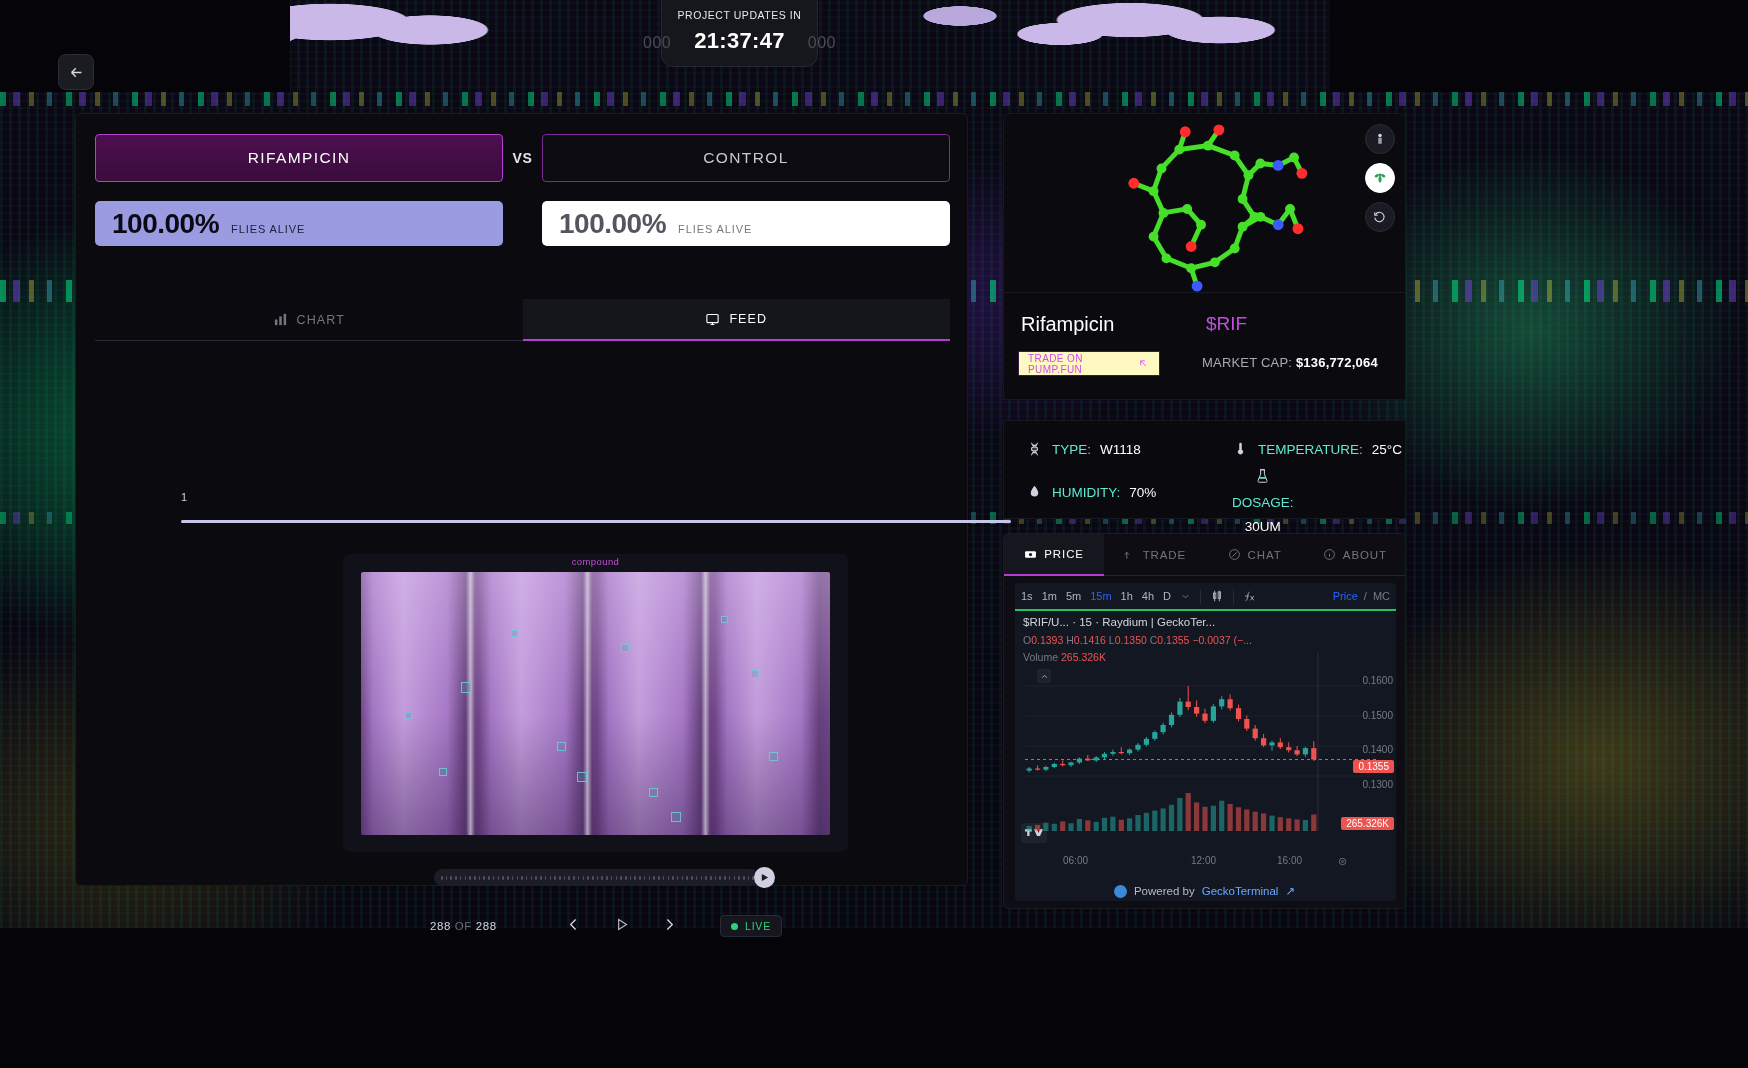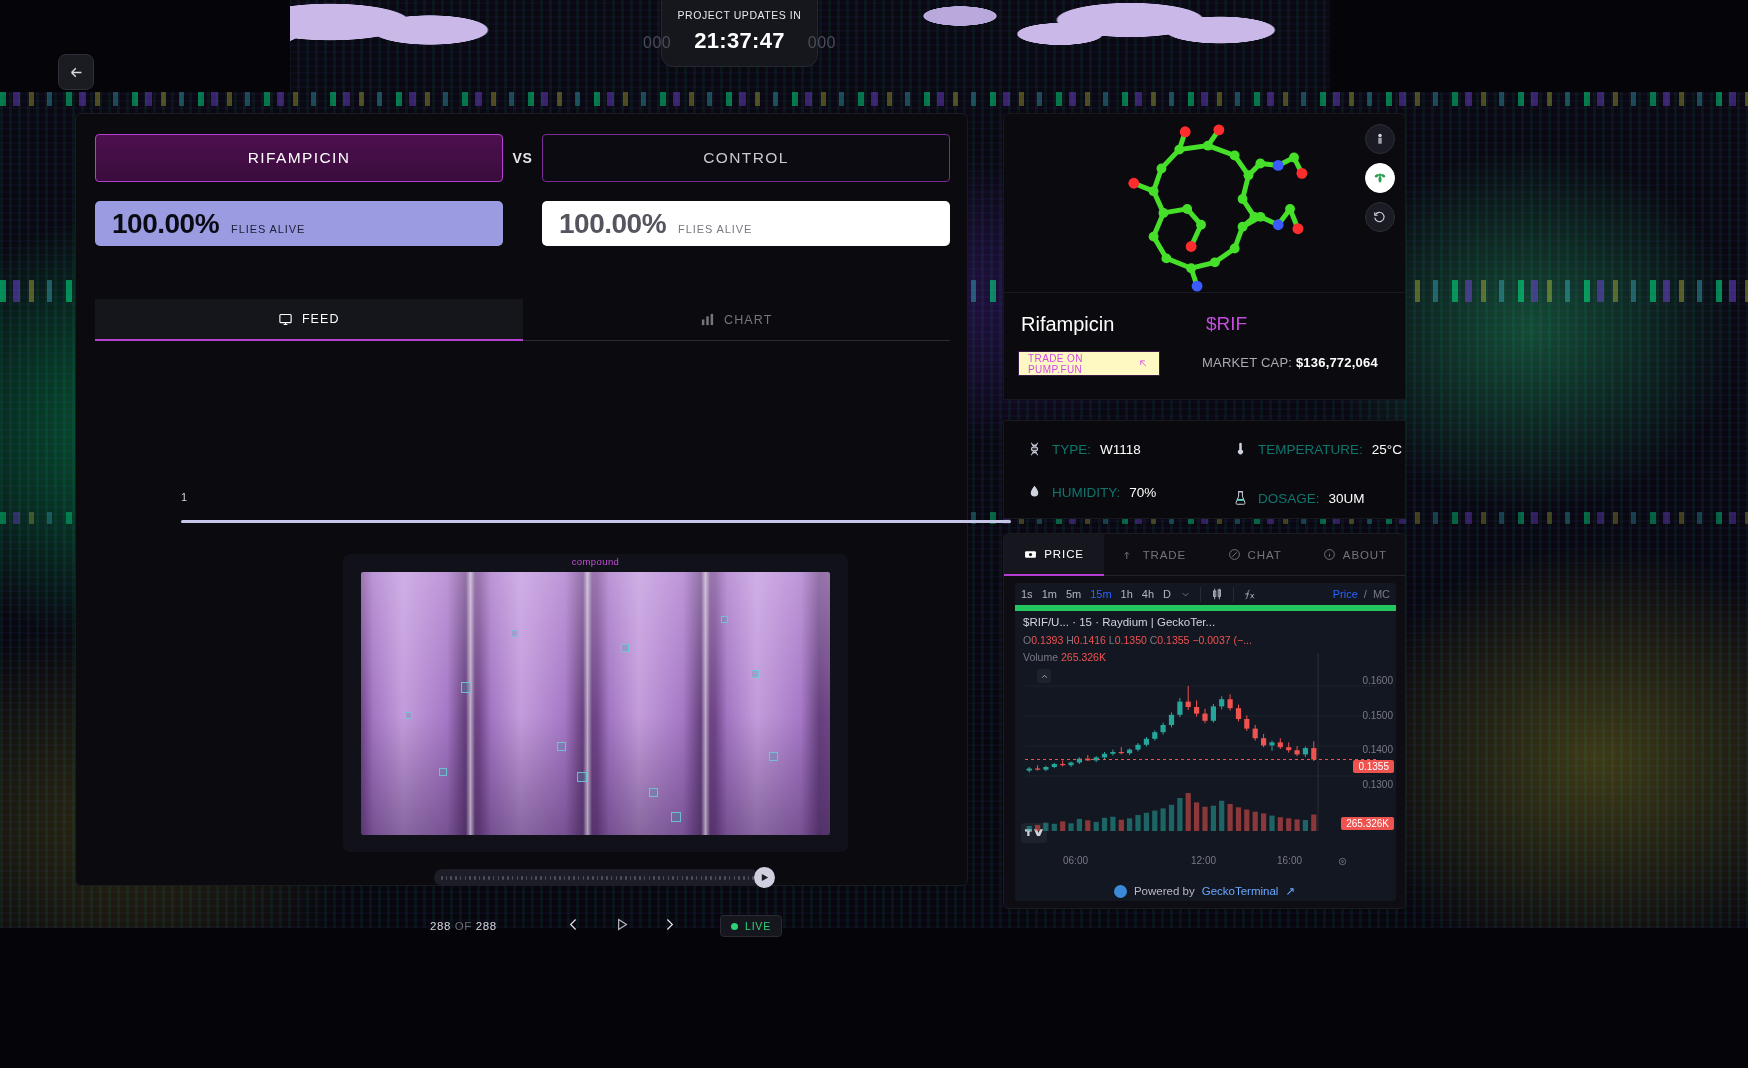--- a/index.html
+++ b/index.html
@@ -163,33 +163,33 @@
      display:flex; align-items:center; justify-content:space-between; padding:0 9px; cursor:pointer; }
   .trade-btn span { font-size:10px; letter-spacing:.4px; color:#d24ae8; }
   .trade-btn svg { width:13px; height:13px; stroke:#d24ae8; fill:none; stroke-width:1.6; }
   .mcap { position:absolute; left:198px; top:62px; font-size:13px; color:#a9a9b4; letter-spacing:.2px; }
   .mcap b { color:#ffffff; font-weight:600; }
 
   .params-card { position:absolute; left:1003px; top:420px; width:403px; height:99px; background:#09090e; border:1px solid #18181f; }
   .param { position:absolute; display:flex; align-items:center; gap:9px; font-size:13.5px; color:#e6e6ee; }
   .param .ic { width:17px; height:20px; display:flex; align-items:center; justify-content:center; }
   .param .ic svg { width:15px; height:18px; }
-  .param .k { color:#0f766e; }
+  .param .k { color:#5eead4; }
   .param .v { color:#ffffff; }
 
   
   .price-card { position:absolute; left:1003px; top:533px; width:403px; height:376px; background:#0d0d13; border:1px solid #1b1b23; border-radius:5px; overflow:hidden; }
   .price-tabs { display:flex; height:42px; }
   .ptab { flex:1; display:flex; align-items:center; justify-content:center; gap:7px; font-size:11.5px; letter-spacing:.9px; cursor:pointer; }
   .ptab.active { background:#16161e; color:#fff; border-bottom:2px solid #b43fd0; }
   .ptab.idle { color:#74747e; border-bottom:1px solid #23232b; }
   .ptab svg { width:13px; height:13px; }
 
   .tv { position:absolute; left:11px; top:49px; width:381px; height:318px; background:#131722; border-radius:3px; overflow:hidden; font-size:11px; color:#b2b5be; }
-  .tv-top { display:flex; align-items:center; height:28px; padding:0 6px; gap:9px; border-bottom:6px solid #22c55e; }
+  .tv-top { display:flex; align-items:center; height:28px; padding:0 6px; gap:9px; border-bottom:2px solid #22c55e; }
   .tf { font-size:11px; color:#b2b5be; cursor:pointer; }
   .tf.on { color:#2962ff; }
   .tv-div { width:1px; height:15px; background:#262b38; }
   .tv-right { margin-left:auto; display:flex; align-items:center; gap:6px; font-size:11px; }
   .tv-right .pr { color:#2962ff; }
   .tv-sym { position:absolute; left:8px; top:33px; font-size:11.5px; color:#d1d4dc; }
   .tv-ohlc { position:absolute; left:8px; top:51px; font-size:10.5px; }
   .tv-vol { position:absolute; left:8px; top:68px; font-size:10.5px; } .r { color:#ef5350; } .mut { color:#787b86; }
   .scale { position:absolute; right:3px; font-size:10px; color:#787b86; }
   .pricetag { position:absolute; right:2px; background:#ef5350; color:#fff; font-size:10px; padding:1px 5px; border-radius:2px; }
@@ -247,34 +247,34 @@
         <span class="stat-pct treat">100.00%</span>
         <span class="stat-sub treat">FLIES ALIVE</span>
       </div>
       <div class="stat-card ctrl">
         <span class="stat-pct ctrl">100.00%</span>
         <span class="stat-sub ctrl">FLIES ALIVE</span>
       </div>
     </div>
 
     <div class="feed-tabs">
-      <div class="feed-tab active">
-        <svg viewBox="0 0 24 24" fill="none" stroke="#ffffff" stroke-width="1.8">
-          <rect x="3" y="4" width="18" height="13" rx="1.5"></rect>
-            <path d="M9 20h6M12 17v3"></path>
-        </svg>
-        <span>FEED</span>
-      </div>
       <div class="feed-tab idle">
         <svg viewBox="0 0 24 24" fill="#75757f">
           <rect x="3" y="12" width="4" height="9"></rect>
             <rect x="10" y="7" width="4" height="14"></rect>
             <rect x="17" y="3" width="4" height="18"></rect>
         </svg>
         <span>CHART</span>
+      </div>
+      <div class="feed-tab active">
+        <svg viewBox="0 0 24 24" fill="none" stroke="#ffffff" stroke-width="1.8">
+          <rect x="3" y="4" width="18" height="13" rx="1.5"></rect>
+            <path d="M9 20h6M12 17v3"></path>
+        </svg>
+        <span>FEED</span>
       </div>
     </div>
 
     <div class="idx-num">1</div>
     <div class="track"></div>
 
     <div class="video-frame">
       <div class="video-tag">compound</div>
       <div class="video-inner">
         <div class="vial-gloss" style="left:105px"></div>
@@ -515,21 +515,21 @@
     </div>
     <div class="param" style="left:22px;top:61px;">
       <span class="ic">
         <svg viewBox="0 0 24 24" fill="#cfd3e0">
           <path d="M12 2s6 7.2 6 11a6 6 0 0 1-12 0c0-3.8 6-11 6-11z"></path>
         </svg>
       </span>
       <span class="k">HUMIDITY:</span>
       <span class="v">70%</span>
     </div>
-    <div class="param" style="left:228px;top:67px;">
+    <div class="param" style="left:228px;top:45px;flex-direction:column;">
       <span class="ic">
         <svg viewBox="0 0 24 24" fill="none" stroke="#cfd3e0" stroke-width="1.6">
           <path d="M9 2v7L5 19a2 2 0 0 0 2 3h10a2 2 0 0 0 2-3L15 9V2z"></path>
             <path d="M8 2h8"></path>
           <path d="M6.5 15h11" stroke="#5fd8c8" stroke-width="3"></path>
         </svg>
       </span>
       <span class="k">DOSAGE:</span>
       <span class="v">30UM</span>
     </div>

